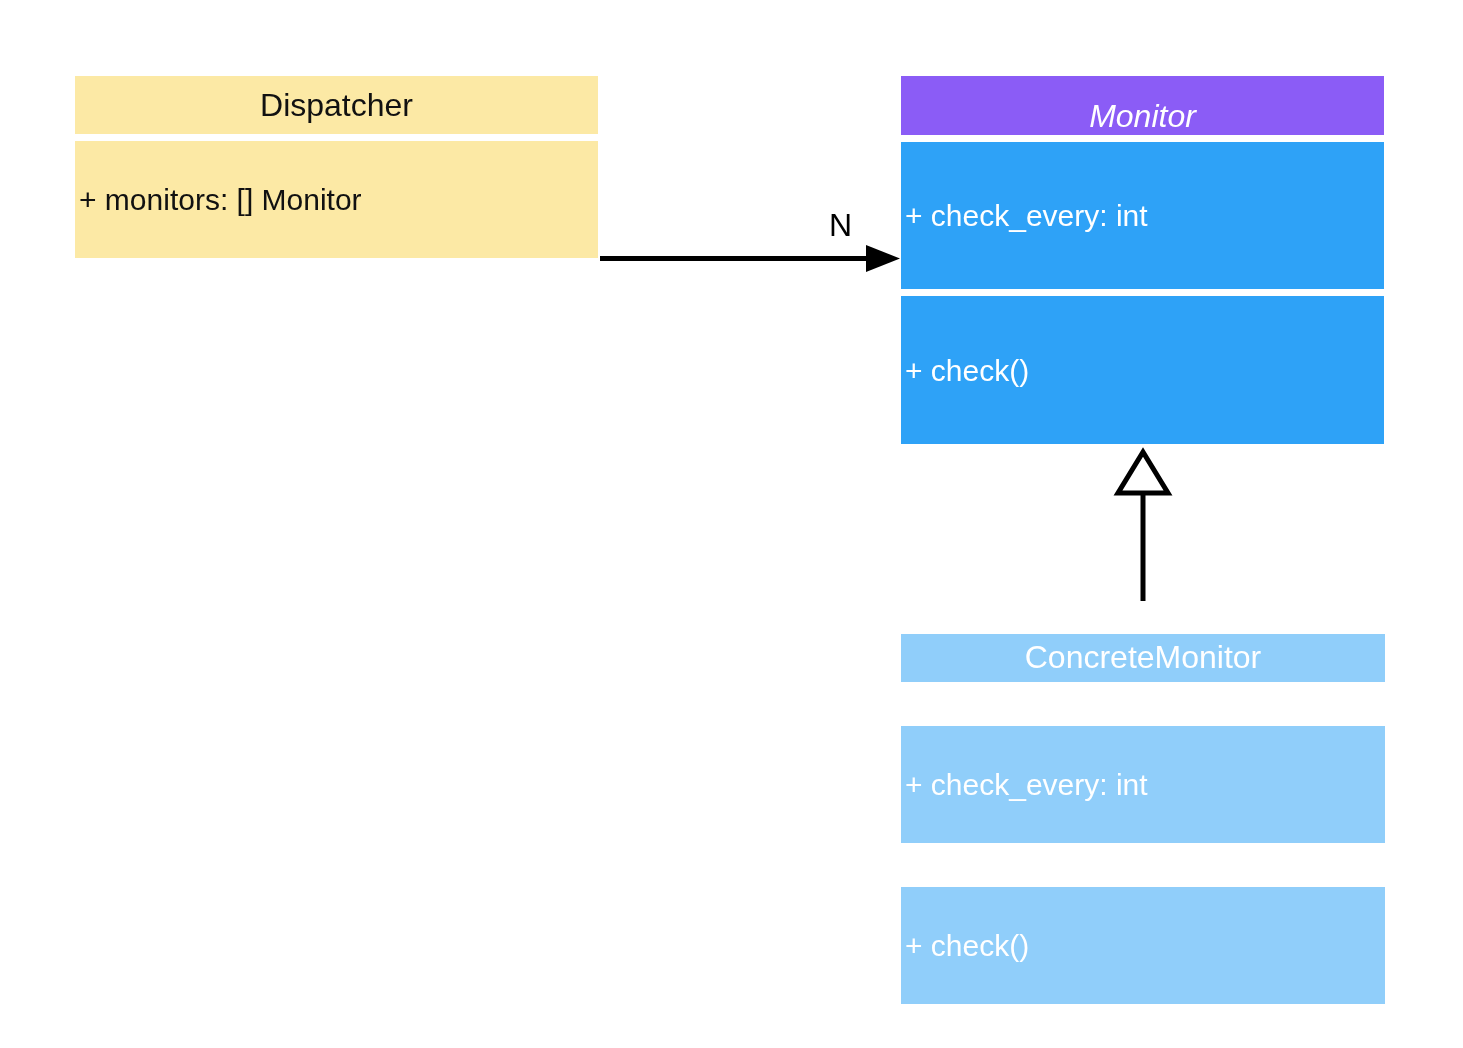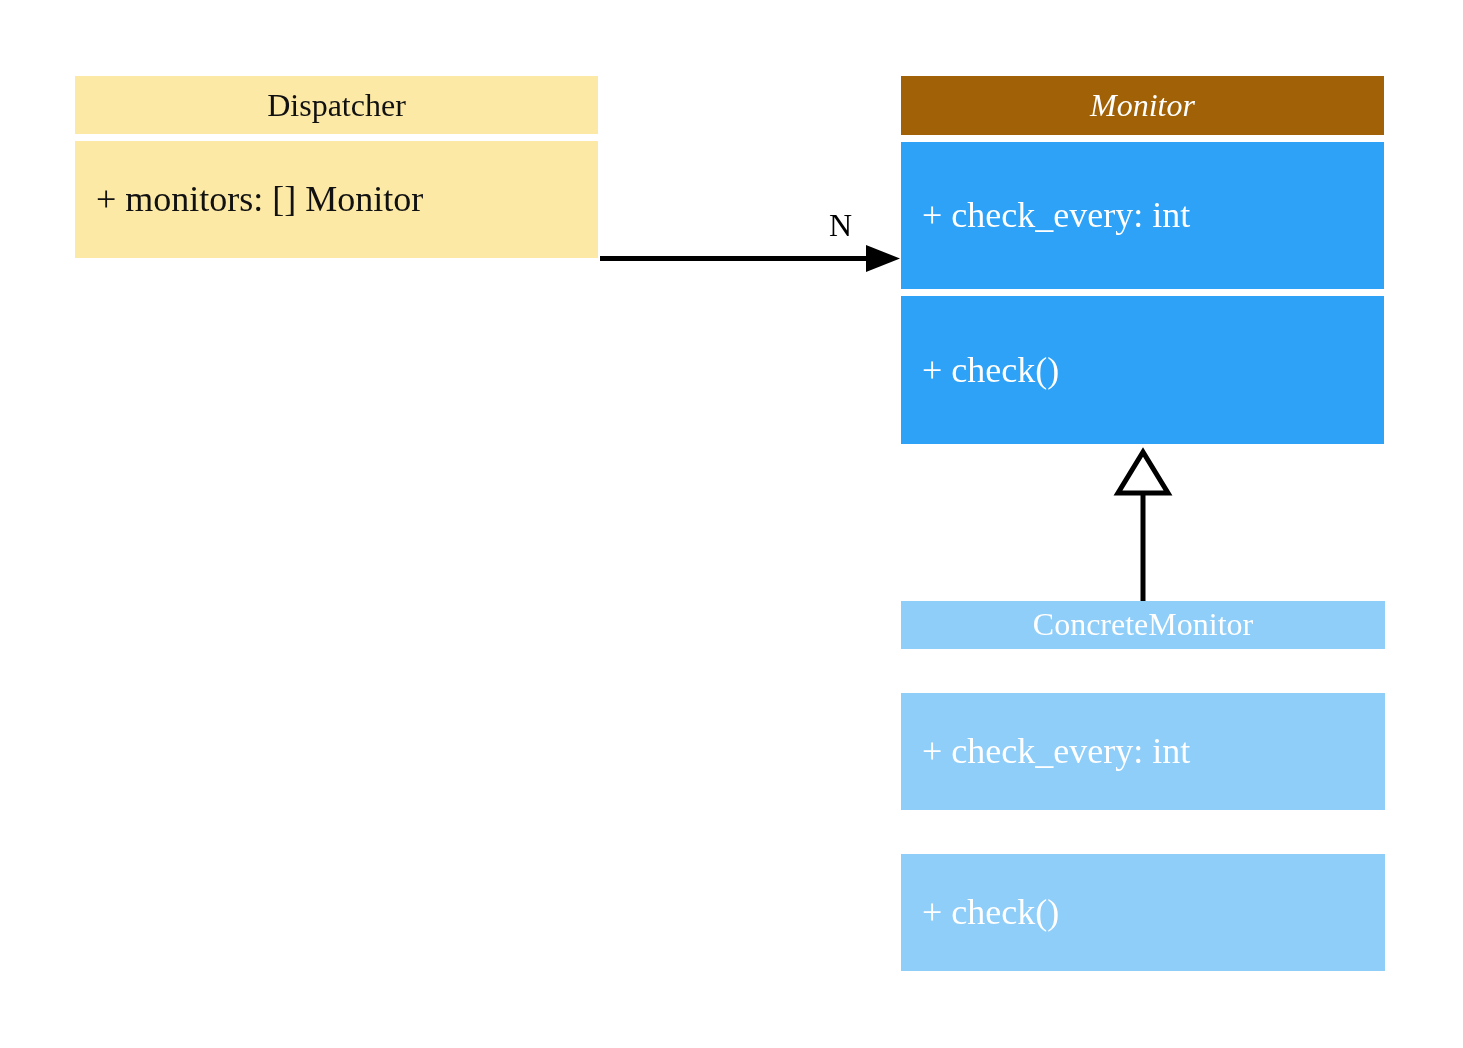--- a/index.html
+++ b/index.html
@@ -5,62 +5,62 @@
   html, body {
     margin: 0;
     padding: 0;
     background: #ffffff;
   }
   .canvas {
     position: relative;
     width: 1463px;
     height: 1048px;
     background: #ffffff;
-    font-family: Liberation Serif, serif;
+    font-family: Liberation Sans, sans-serif;
     overflow: hidden;
   }
   .class-box {
     position: absolute;
     display: flex;
     flex-direction: column;
     gap: 7px;
   }
   .sec {
     display: flex;
     align-items: center;
     box-sizing: border-box;
   }
   .sec.title {
     justify-content: center;
     font-size: 32px;
   }
   .sec.body {
-    padding-left: 21px;
-    font-size: 36px;
+    padding-left: 4px;
+    font-size: 30px;
   }
   .lines {
     line-height: 35px;
     white-space: pre;
   }
   .italic { font-style: italic; }
 
   
   #box-dispatcher { left: 75px; top: 76px; width: 523px; height: 370px; }
   #box-dispatcher .title   { height: 58px; }
   #box-dispatcher .attrs   { height: 117px; }
   #box-dispatcher .methods { height: 181px; }
 
   
   #box-monitor { left: 901px; top: 76px; width: 483px; height: 368px; }
   #box-monitor .title   { height: 59px; }
   #box-monitor .attrs   { height: 147px; }
   #box-monitor .methods { height: 148px; }
 
   
-  #box-concrete-monitor { left: 901px; top: 601px; width: 484px; height: 370px; gap: 44px; }
+  #box-concrete-monitor { left: 901px; top: 634px; width: 484px; height: 370px; gap: 44px; }
   #box-concrete-monitor .title   { height: 60px; }
   #box-concrete-monitor .attrs   { height: 148px; }
   #box-concrete-monitor .methods { height: 148px; }
 
   .arrow-layer {
     position: absolute;
     left: 0;
     top: 0;
     width: 1463px;
     height: 1048px;
@@ -83,21 +83,21 @@
   <div class="class-box" id="box-dispatcher" style="color: rgb(17, 17, 17);">
     <div class="sec title" style="background-color: rgb(252, 233, 165);">
       <span>Dispatcher</span>
     </div>
     <div class="sec body attrs" style="background-color: rgb(252, 233, 165);">
       <div class="lines">+ monitors: [] Monitor</div>
     </div>
   </div>
 
   <div class="class-box" id="box-monitor" style="color: rgb(255, 255, 255);">
-    <div class="sec title italic" style="background-color: #a16207;">
+    <div class="sec title italic" style="background-color: #8b5cf6; align-items: flex-end;">
       <span>Monitor</span>
     </div>
     <div class="sec body attrs" style="background-color: rgb(46, 162, 247);">
       <div class="lines">+ check_every: int</div>
     </div>
     <div class="sec body methods" style="background-color: rgb(46, 162, 247);">
       <div class="lines">+ check()</div>
     </div>
   </div>
 

